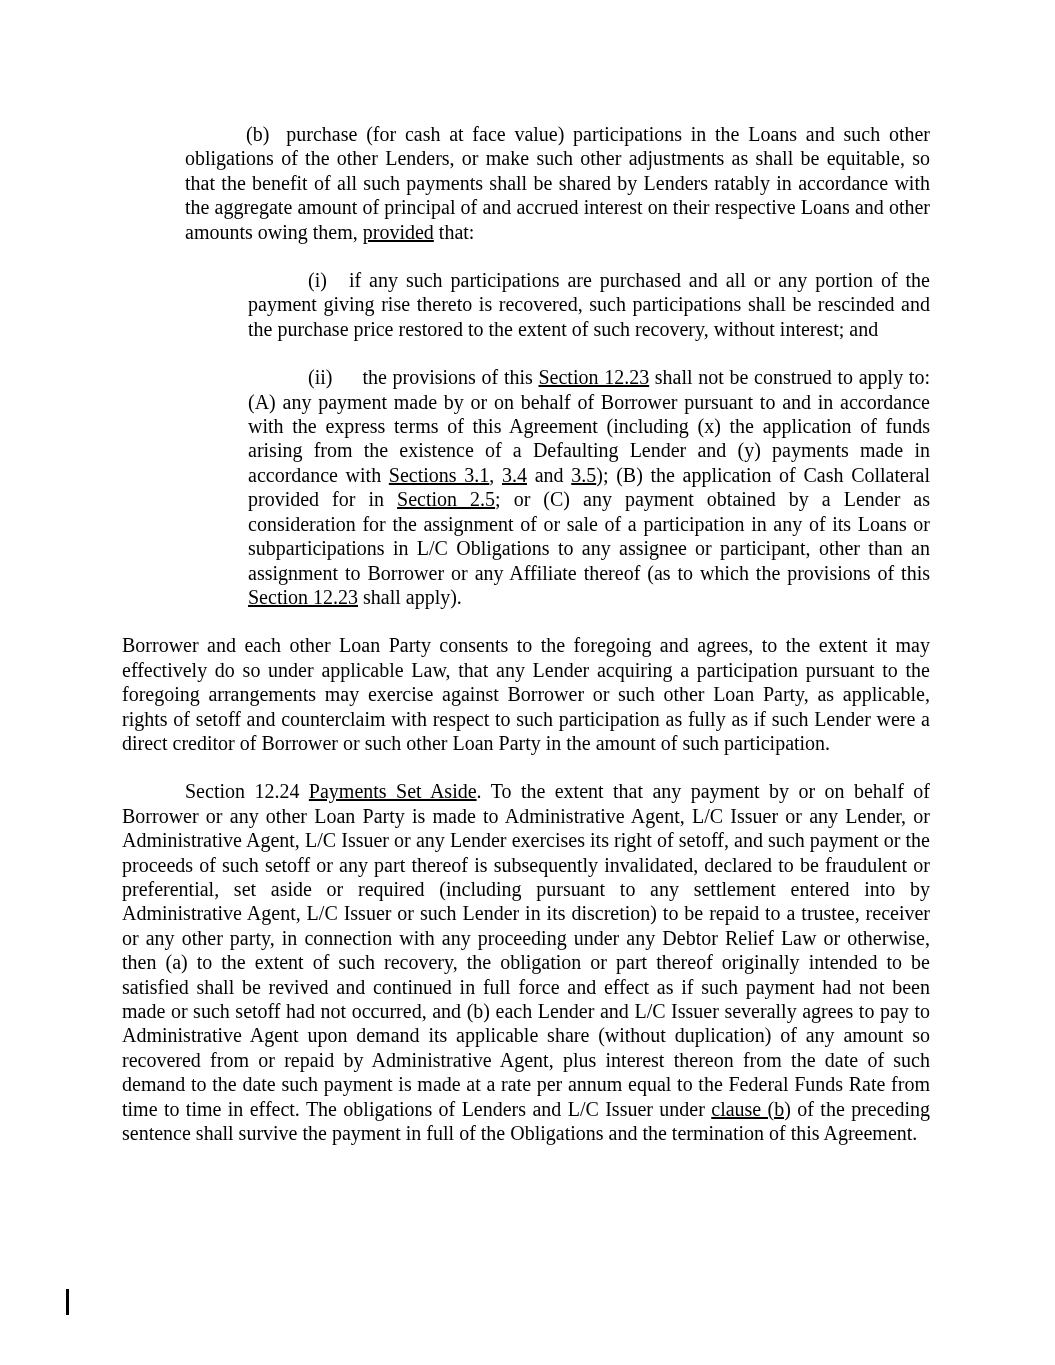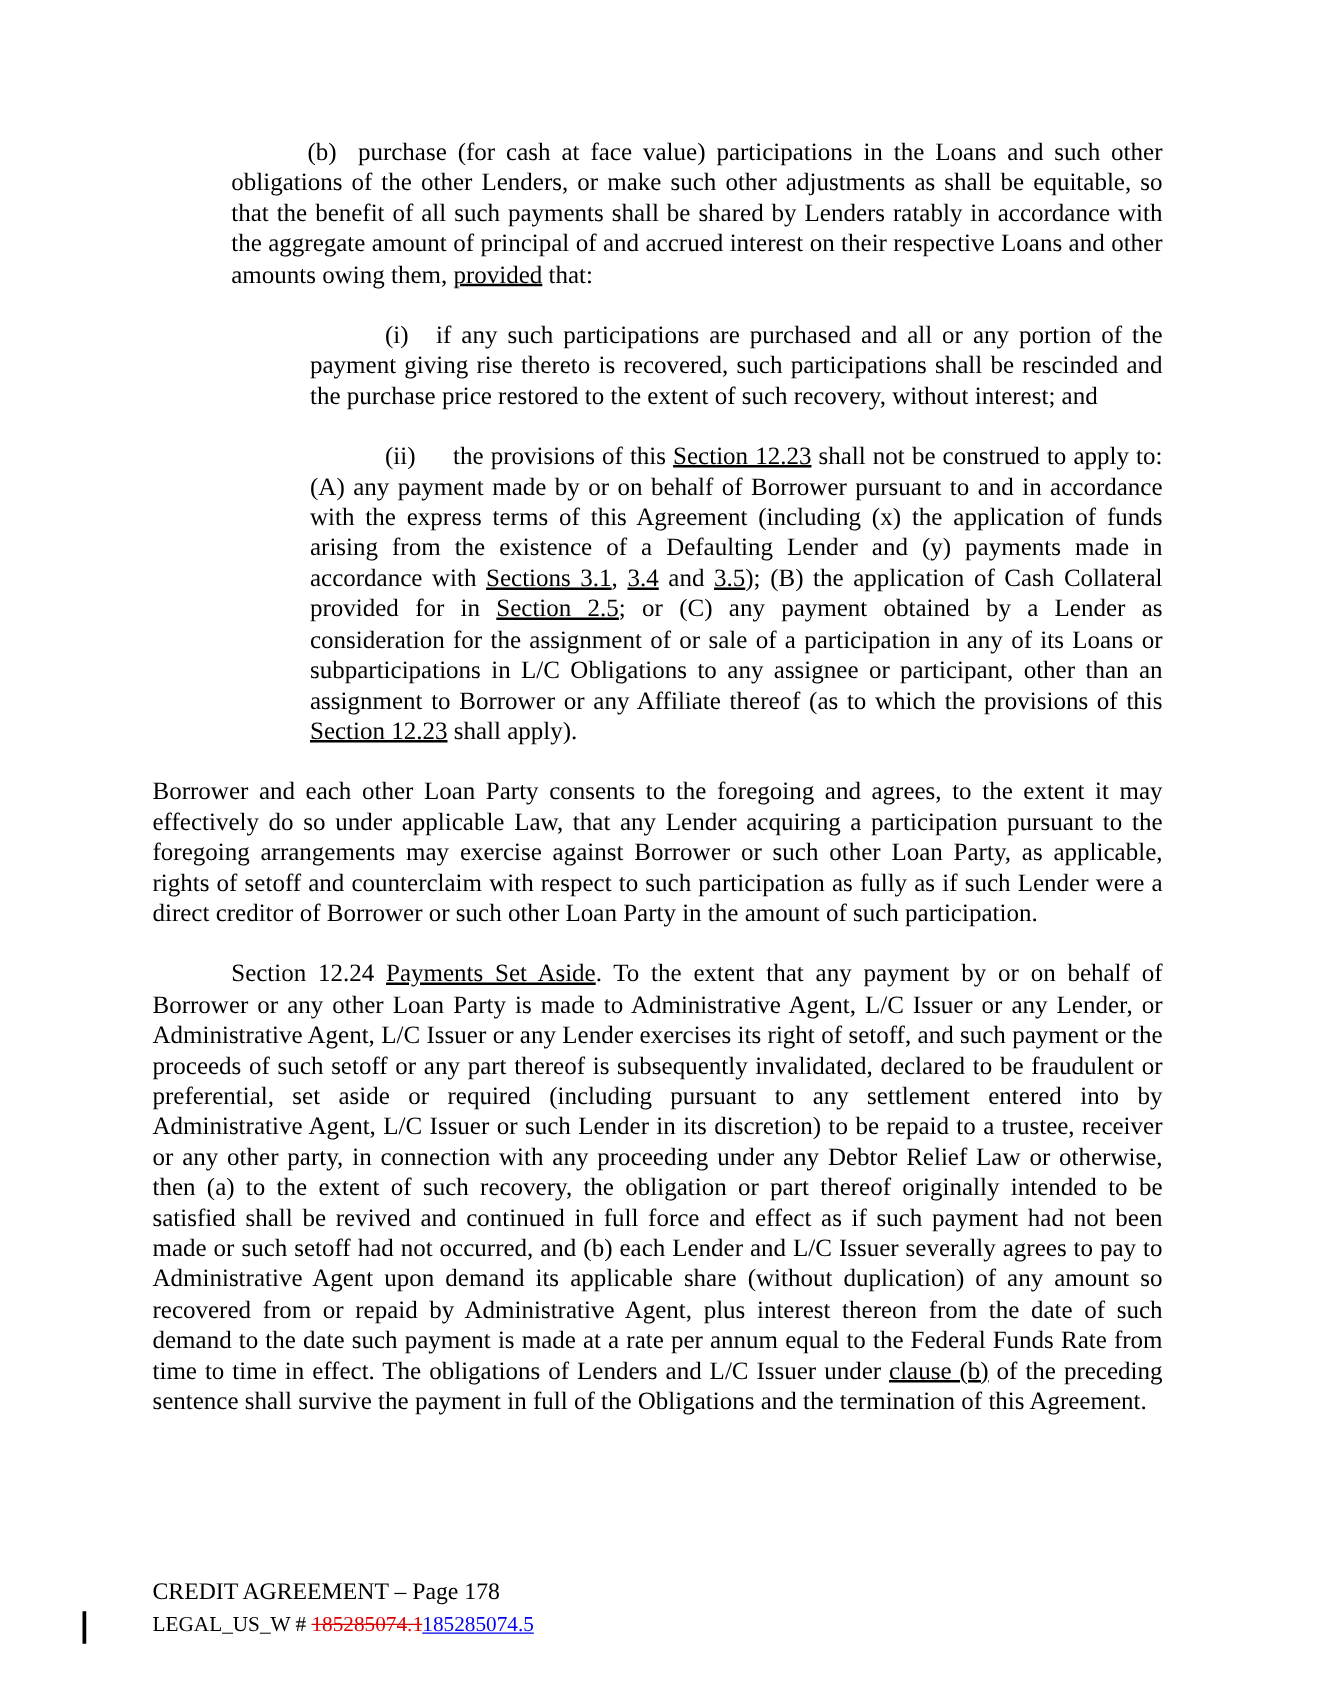--- a/index.html
+++ b/index.html
@@ -8,21 +8,21 @@
     width:1055px;
     height:1365px;
     background:#ffffff;
     font-family:"Liberation Serif","DejaVu Serif",serif;
     color:#000000;
     overflow:hidden;
   }
   .content{
     position:absolute;
     left:122px;
-    top:110px;
+    top:122px;
     width:808px;
     font-size:20px;
     line-height:24.4px;
   }
   .para{margin:0 0 24px 0;text-align:justify;}
   .lvl1{margin-left:63px;text-indent:61px;}
   .lvl2{margin-left:126px;text-indent:60px;}
   .ind{text-indent:63px;}
   .seg-plain{}
   .seg-u{text-decoration:underline;}
@@ -59,20 +59,16 @@
     <p class="para lvl2"><span class="seg-plain">(i)</span><span class="seg-tab2"></span><span class="seg-plain">if any such participations are purchased and all or any portion of the payment giving rise thereto is recovered, such participations shall be rescinded and the purchase price restored to the extent of such recovery, without interest; and</span></p>
 
     <p class="para lvl2"><span class="seg-plain">(ii)</span><span class="seg-tab3"></span><span class="seg-plain">the provisions of this </span><span class="seg-u">Section 12.23</span><span class="seg-plain"> shall not be construed to apply to: (A) any payment made by or on behalf of Borrower pursuant to and in accordance with the express terms of this Agreement (including (x) the application of funds arising from the existence of a Defaulting Lender and (y) payments made in accordance with </span><span class="seg-u">Sections 3.1</span><span class="seg-plain">, </span><span class="seg-u">3.4</span><span class="seg-plain"> and </span><span class="seg-u">3.5</span><span class="seg-plain">); (B) the application of Cash Collateral provided for in </span><span class="seg-u">Section 2.5</span><span class="seg-plain">; or (C) any payment obtained by a Lender as consideration for the assignment of or sale of a participation in any of its Loans or subparticipations in L/C Obligations to any assignee or participant, other than an assignment to Borrower or any Affiliate thereof (as to which the provisions of this </span><span class="seg-u">Section 12.23</span><span class="seg-plain"> shall apply).</span></p>
 
     <p class="para"><span class="seg-plain">Borrower and each other Loan Party consents to the foregoing and agrees, to the extent it may effectively do so under applicable Law, that any Lender acquiring a participation pursuant to the foregoing arrangements may exercise against Borrower or such other Loan Party, as applicable, rights of setoff and counterclaim with respect to such participation as fully as if such Lender were a direct creditor of Borrower or such other Loan Party in the amount of such participation.</span></p>
 
     <p class="para ind"><span class="seg-plain">Section 12.24 </span><span class="seg-u">Payments Set Aside</span><span class="seg-plain">.  To the extent that any payment by or on behalf of Borrower or any other Loan Party is made to Administrative Agent, L/C Issuer or any Lender, or Administrative Agent, L/C Issuer or any Lender exercises its right of setoff, and such payment or the proceeds of such setoff or any part thereof is subsequently invalidated, declared to be fraudulent or preferential, set aside or required (including pursuant to any settlement entered into by Administrative Agent, L/C Issuer or such Lender in its discretion) to be repaid to a trustee, receiver or any other party, in connection with any proceeding under any Debtor Relief Law or otherwise, then (a) to the extent of such recovery, the obligation or part thereof originally intended to be satisfied shall be revived and continued in full force and effect as if such payment had not been made or such setoff had not occurred, and (b) each Lender and L/C Issuer severally agrees to pay to Administrative Agent upon demand its applicable share (without duplication) of any amount so recovered from or repaid by Administrative Agent, plus interest thereon from the date of such demand to the date such payment is made at a rate per annum equal to the Federal Funds Rate from time to time in effect.  The obligations of Lenders and L/C Issuer under </span><span class="seg-u">clause (b)</span><span class="seg-plain"> of the preceding sentence shall survive the payment in full of the Obligations and the termination of this Agreement.</span></p>
 
   </div>
 
-  <div class="footer">
-    <div class="footer-line1">CREDIT AGREEMENT – Page 178</div>
-    <div class="footer-line2"><span class="seg-plain">LEGAL_US_W # </span><span class="seg-del">185285074.1</span><span class="seg-ins">185285074.5</span></div>
-  </div>
 
   <div class="change-bar"></div>
 
 </div>
 
 </body></html>

